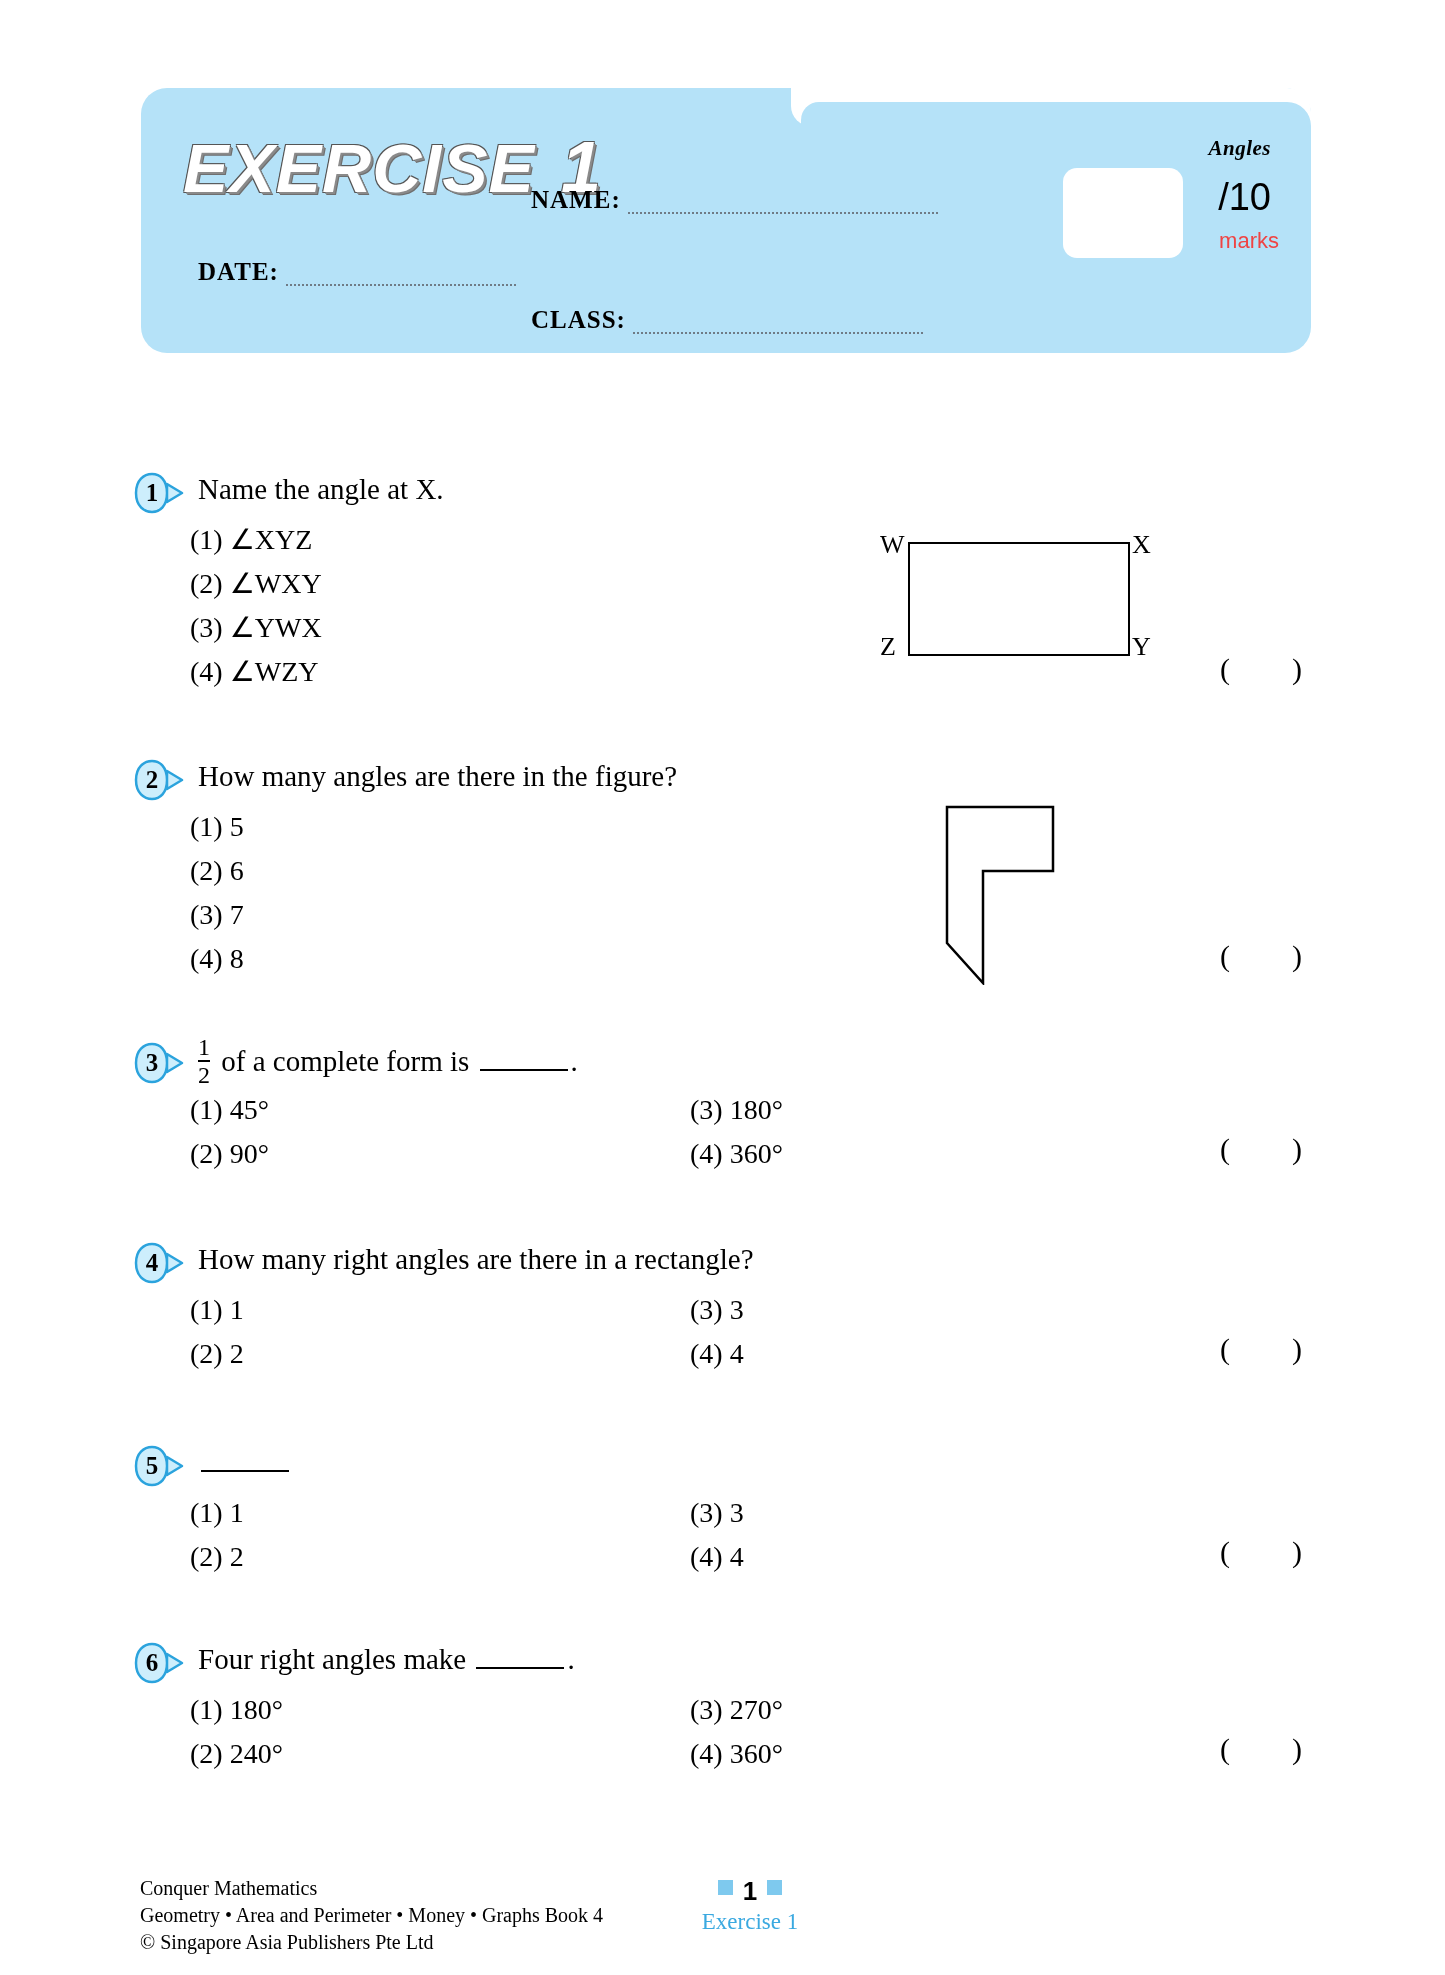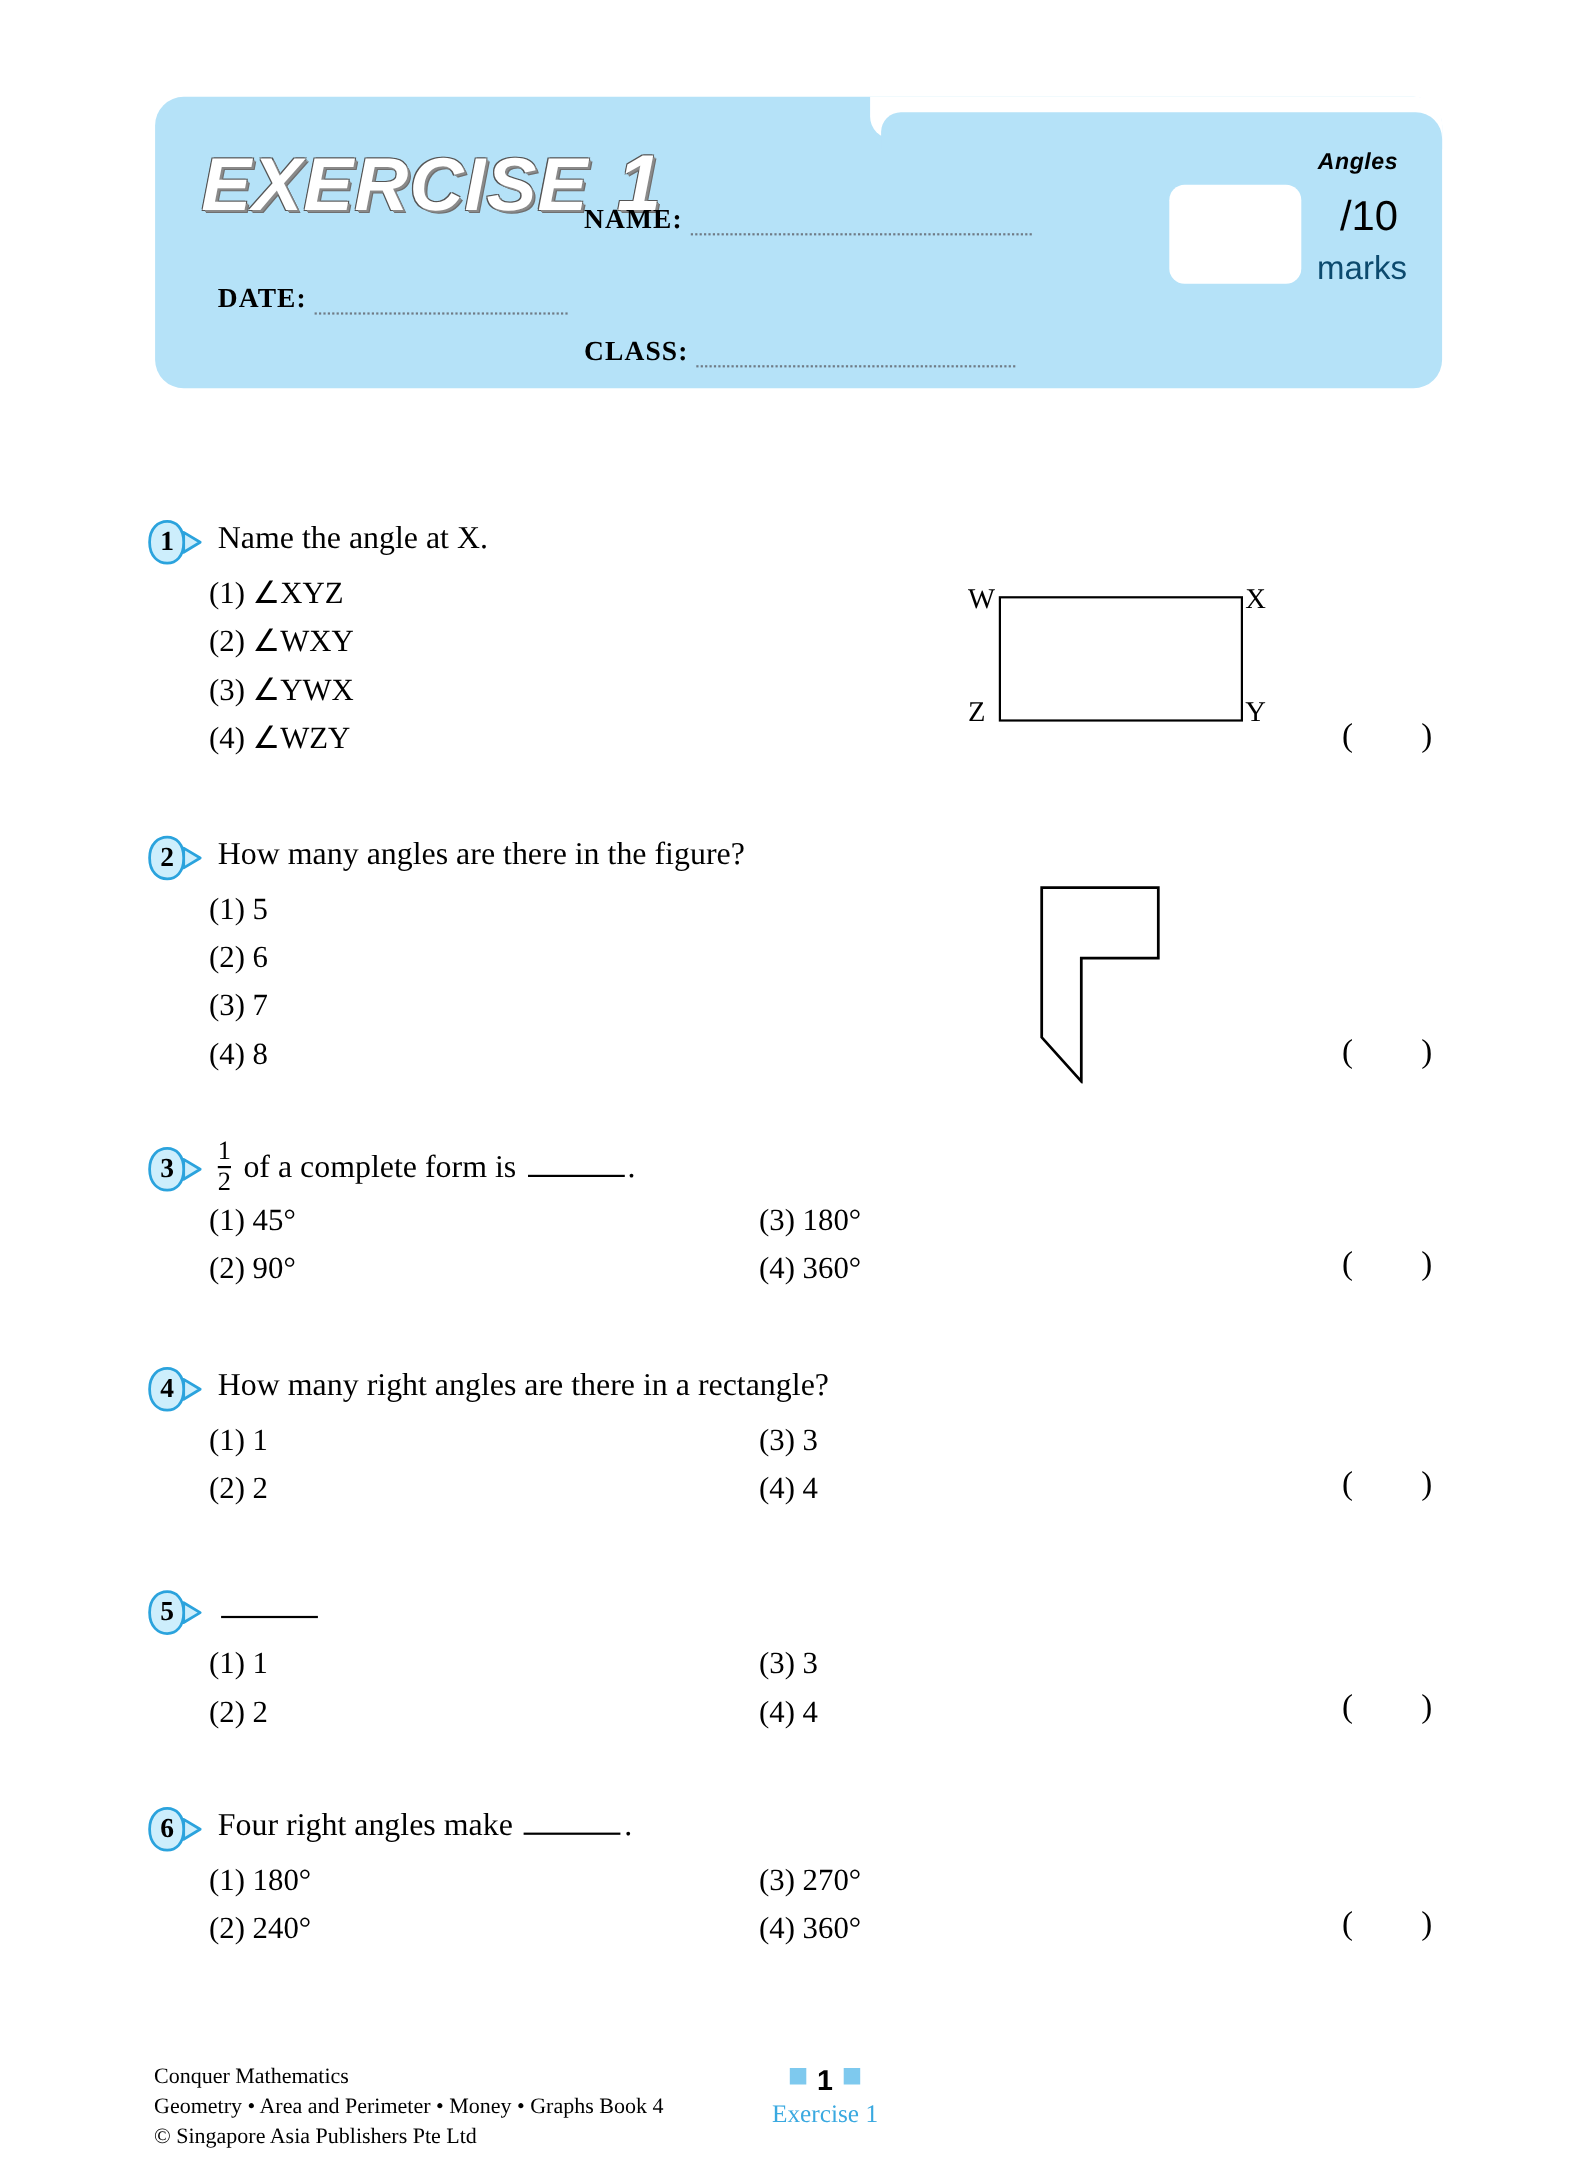--- a/index.html
+++ b/index.html
@@ -54,21 +54,21 @@
     top: 14px;
     width: 510px;
     height: 34px;
     background: #b5e2f8;
     border-radius: 18px 24px 0 0;
   }
   .angles-label {
     position: absolute;
     right: 40px;
     top: 48px;
-    font-family: Liberation Sans, sans-serif;
+    font-family: Liberation Serif, serif;
     font-weight: bold;
     font-style: italic;
     font-size: 21px;
     color: #000;
     letter-spacing: 0.5px;
   }
 
   .exercise-title {
     position: absolute;
     left: 42px;
@@ -130,22 +130,22 @@
     top: 88px;
     font-family: "Liberation Sans", sans-serif;
     font-size: 38px;
     color: #000;
   }
   .marks-word {
     position: absolute;
     right: 32px;
     top: 140px;
     font-family: "Liberation Sans", sans-serif;
-    font-size: 30px;
-    color: #0c4a6e;
+    font-size: 22px;
+    color: #ef4444;
   }
 
   
   .instruction {
     position: absolute;
     left: 142px;
     top: 385px;
     font-family: "Liberation Sans", sans-serif;
     font-weight: bold;
     font-size: 27px;

